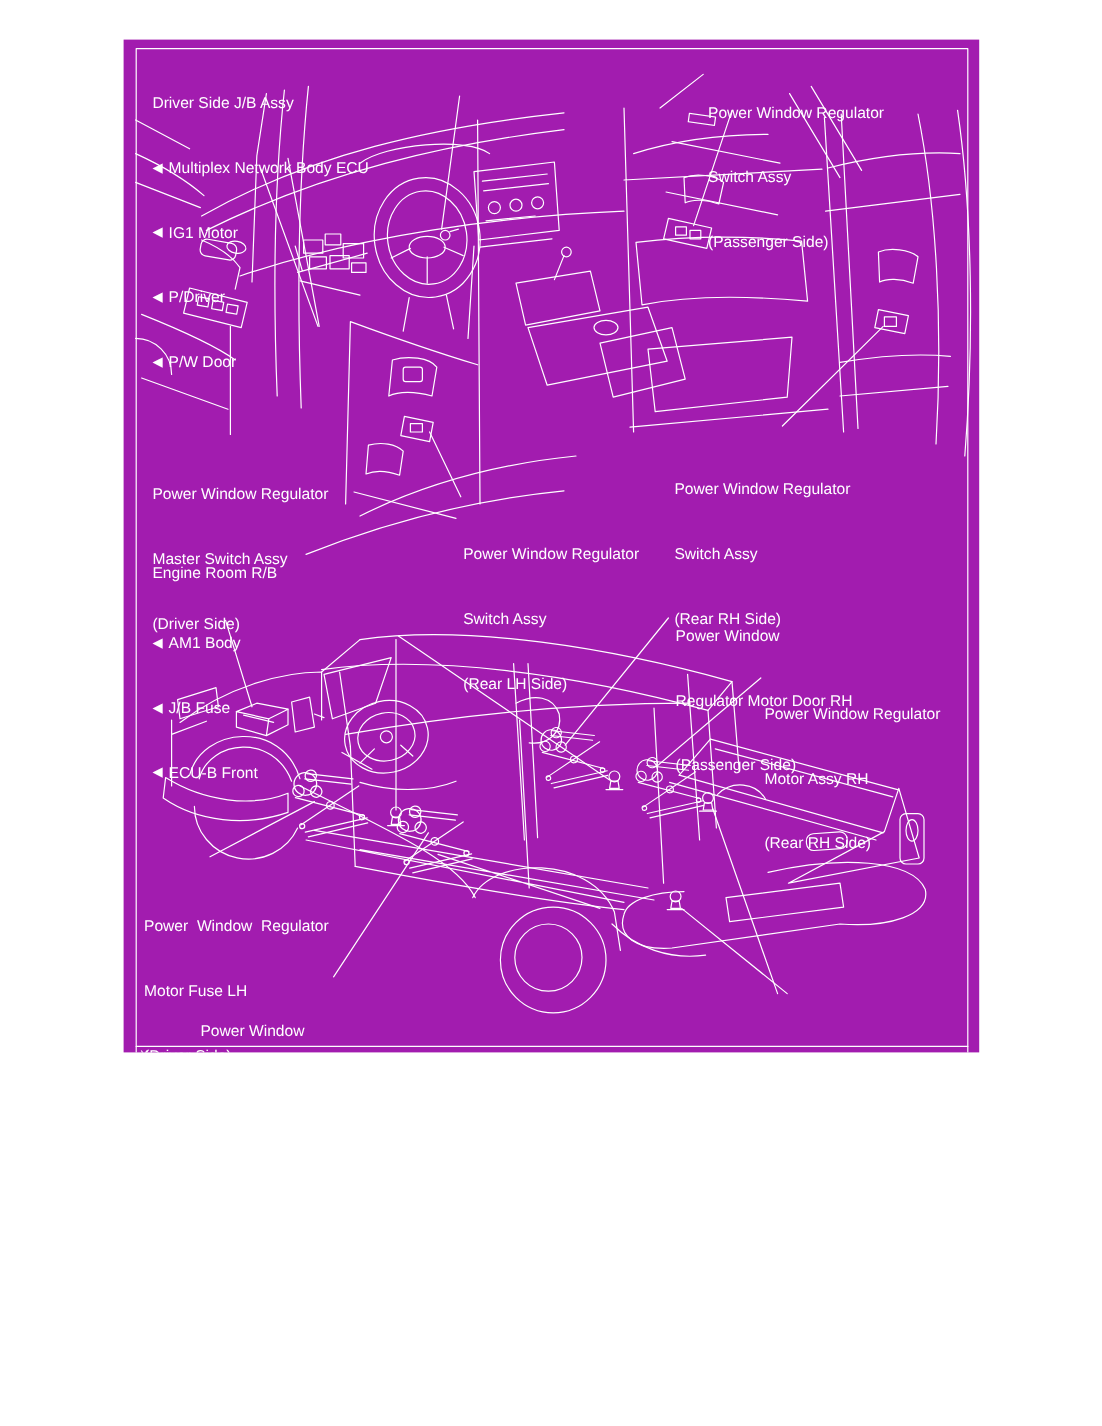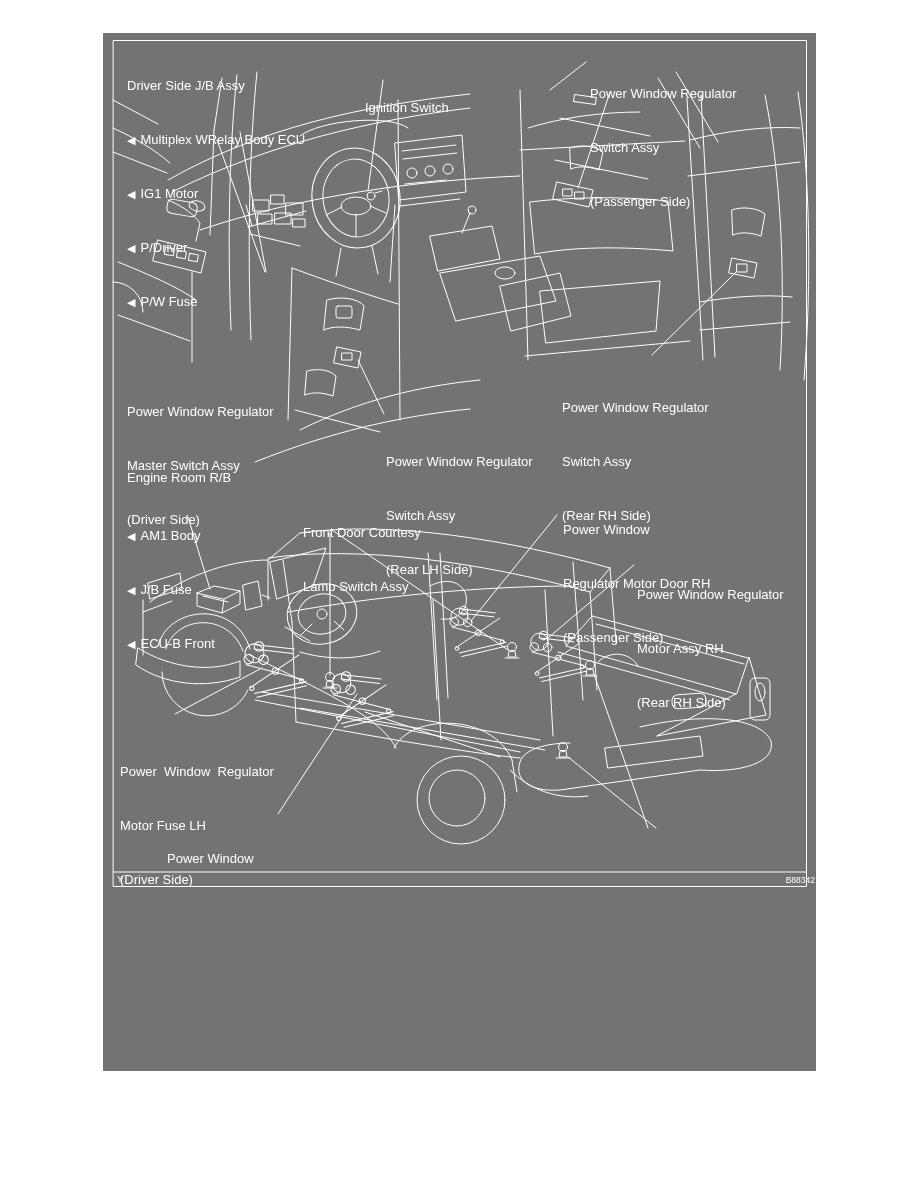--- a/index.html
+++ b/index.html
@@ -4,22 +4,22 @@
 <style>
   html,body{margin:0;padding:0;}
   body{
     width:918px;height:1188px;
     background:#ffffff;
     font-family:"Liberation Sans", sans-serif;
     position:relative;
   }
   .diagram{
     position:absolute;left:103px;top:33px;
-    width:713px;height:1038px;
-    background:#737373;
+    width:713px;height:844px;
+    background:#a21caf;
     overflow:hidden;
   }
   .art{position:absolute;left:0;top:0;}
   .co{
     position:absolute;
     color:#ffffff;
     font-size:13px;
     line-height:18px;
     white-space:pre;
     z-index:3;
@@ -270,29 +270,26 @@
       <path d="M 634,565 L 548,638"></path>
       <path d="M 175,714 L 262,668"></path>
       <path d="M 278,814 L 357,694"></path>
       <path d="M 648,828 L 594,674"></path>
       <path d="M 656,828 L 568,757"></path>
     </g>
   </svg>
 
   <div class="co" style="left:24px;top:8px">
     <span class="ln">Driver Side J/B Assy</span>
-    <div class="fuse-row"><span class="tri">◀</span><span>Multiplex WRelay Body ECU</span></div>
+    <div class="fuse-row"><span class="tri">◀</span><span>Multiplex Network Body ECU</span></div>
     <div class="fuse-row"><span class="tri">◀</span><span>IG1 Motor</span></div>
     <div class="fuse-row"><span class="tri">◀</span><span>P/Driver</span></div>
-    <div class="fuse-row"><span class="tri">◀</span><span>P/W Fuse</span></div>
-  </div>
-
-  <div class="co" style="left:262px;top:30px">
-    <span class="ln">Ignition Switch</span>
-  </div>
+    <div class="fuse-row"><span class="tri">◀</span><span>P/W Door</span></div>
+  </div>
+
 
   <div class="co" style="left:487px;top:16px">
     <span class="ln">Power Window Regulator</span>
     <span class="ln">Switch Assy</span>
     <span class="ln">(Passenger Side)</span>
   </div>
 
   <div class="co" style="left:24px;top:334px">
     <span class="ln">Power Window Regulator</span>
     <span class="ln">Master Switch Assy</span>
@@ -311,24 +308,20 @@
     <div class="fuse-row"><span class="tri">◀</span><span>J/B Fuse</span></div>
     <div class="fuse-row"><span class="tri">◀</span><span>ECU-B Front</span></div>
   </div>
 
   <div class="co" style="left:283px;top:384px">
     <span class="ln">Power Window Regulator</span>
     <span class="ln">Switch Assy</span>
     <span class="ln">(Rear LH Side)</span>
   </div>
 
-  <div class="co" style="left:200px;top:455px">
-    <span class="ln">Front Door Courtesy</span>
-    <span class="ln">Lamp Switch Assy</span>
-  </div>
 
   <div class="co" style="left:460px;top:452px">
     <span class="ln">Power Window</span>
     <span class="ln">Regulator Motor Door RH</span>
     <span class="ln">(Passenger Side)</span>
   </div>
 
   <div class="co" style="left:534px;top:517px">
     <span class="ln">Power Window Regulator</span>
     <span class="ln">Motor Assy RH</span>

